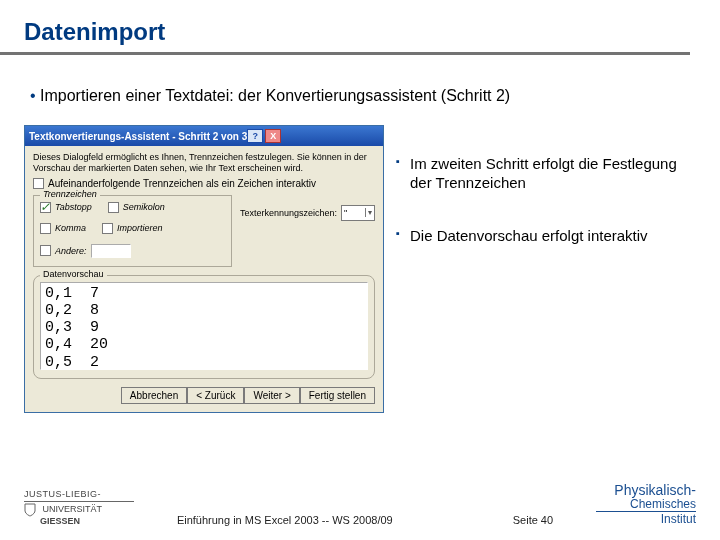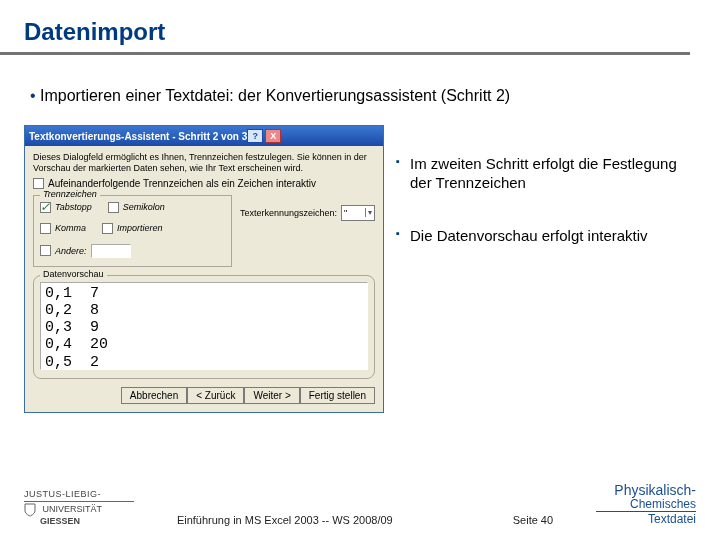--- a/index.html
+++ b/index.html
@@ -240,15 +240,15 @@
     <div class="gi" style="padding-left:16px;">GIESSEN</div>
   </div>
   <div style="display:flex; gap:120px; align-items:center;">
     <div class="footer-center">Einführung in MS Excel 2003  --  WS 2008/09</div>
     <div class="page-no">Seite 40</div>
   </div>
   <div class="pci-logo">
     <div class="big">Physikalisch-</div>
     <div>Chemisches</div>
     <div class="line"></div>
-    <div>Textdatei</div>
+    <div>Institut</div>
   </div>
 </div>
 
 </body></html>

